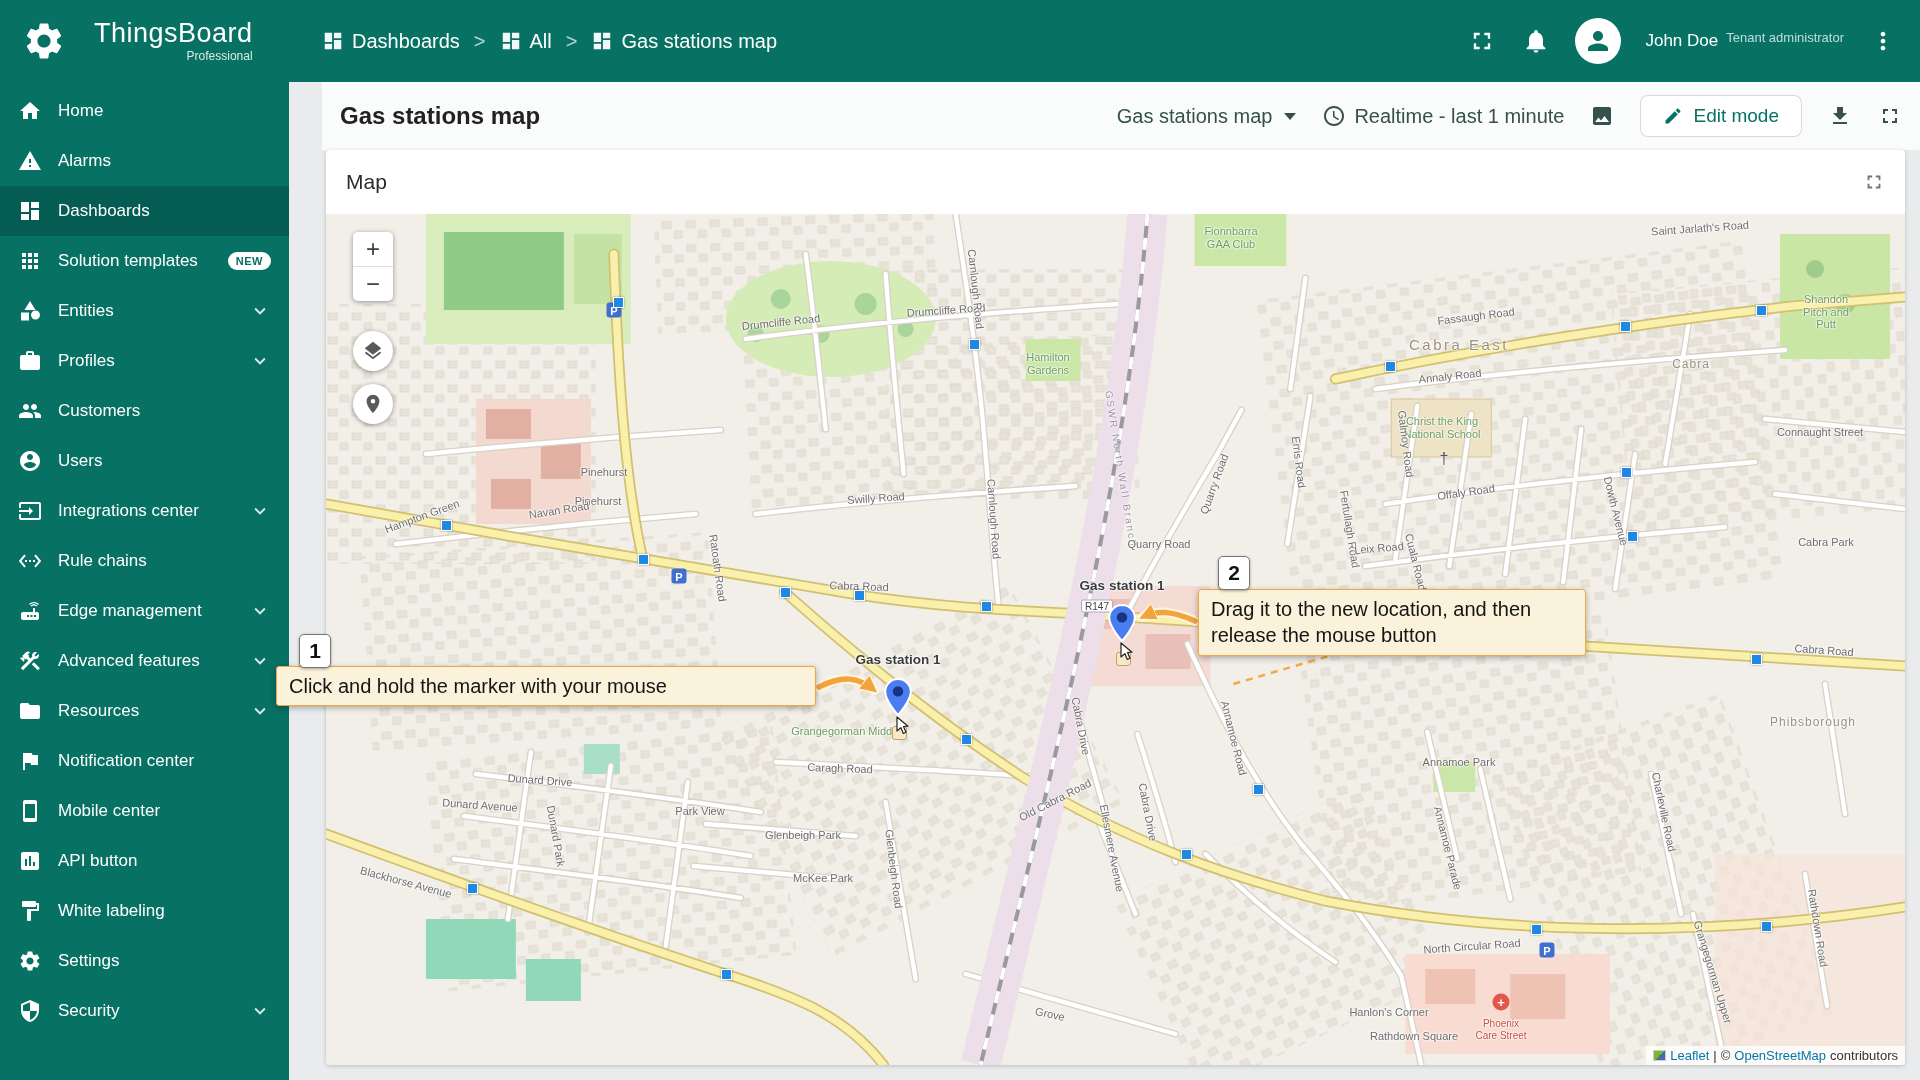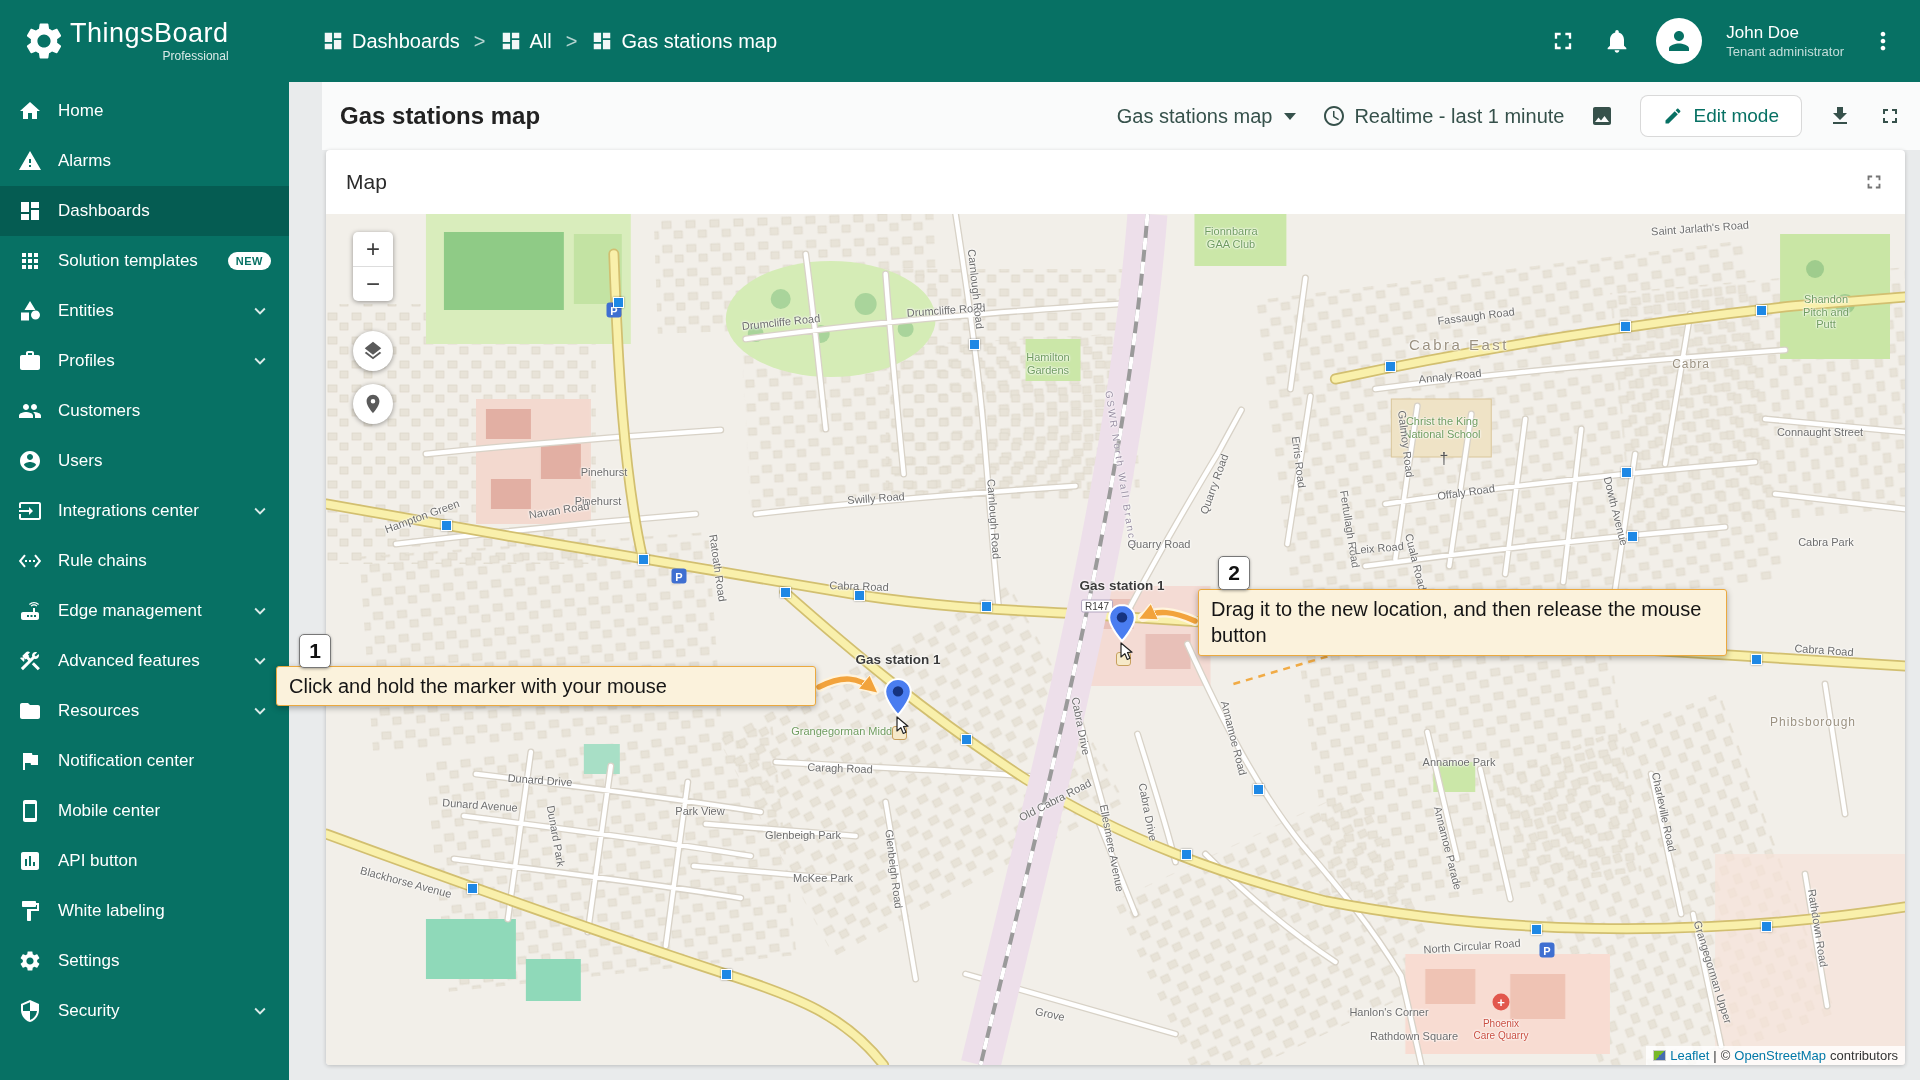--- a/index.html
+++ b/index.html
@@ -11,35 +11,35 @@
   :root{
     --primary:#077164;
     --primary-darker:#04584e;
     --accent:#F2A33C;
   }
   
   .topbar{
     position:absolute;top:0;left:0;right:0;height:82px;background:var(--primary);
     display:flex;align-items:center;padding:0 22px;box-sizing:border-box;z-index:30;color:#fff;
   }
-  .logo{display:flex;align-items:center;gap:4px;width:300px;flex:none;}
+  .logo{display:flex;align-items:center;gap:28px;width:300px;flex:none;}
   .logo svg{width:44px;height:44px;fill:#fff;}
   .logo-text{display:flex;flex-direction:column;line-height:1;}
   .logo-title{font-size:27px;font-weight:500;letter-spacing:.5px;}
   .logo-sub{font-size:12px;opacity:.85;text-align:right;margin-top:3px;}
   .breadcrumb{display:flex;align-items:center;gap:14px;font-size:20px;}
   .bc-item{display:flex;align-items:center;gap:8px;cursor:pointer;}
   .bc-item svg{width:22px;height:22px;fill:#fff;opacity:.95;}
   .bc-sep{color:rgba(255,255,255,.7);font-size:20px;}
   .topbar-right{margin-left:auto;display:flex;align-items:center;gap:24px;}
   .tb-iconbtn{width:30px;height:30px;display:flex;align-items:center;justify-content:center;cursor:pointer;}
   .tb-iconbtn svg{width:28px;height:28px;fill:#fff;}
   .avatar{width:46px;height:46px;border-radius:50%;background:#fff;display:flex;align-items:center;justify-content:center;cursor:pointer;}
   .avatar svg{width:30px;height:30px;fill:var(--primary);}
-  .user-block{display:flex;flex-direction:column;line-height:1.25;cursor:pointer;}
+  .user-block{display:flex;flex-direction:row;line-height:1.25;cursor:pointer;gap:8px;}
   .user-name{font-size:17px;}
   .user-role{font-size:13px;color:rgba(255,255,255,.75);}
   
   .sidebar{position:absolute;top:82px;left:0;bottom:0;width:289px;background:var(--primary);z-index:10;padding-top:4px;box-sizing:border-box;}
   .nav-item{height:50px;display:flex;align-items:center;padding:0 18px;color:#fff;cursor:pointer;box-sizing:border-box;}
   .nav-item.active{background:rgba(0,0,0,0.18);}
   .nav-item svg.nav-ic{width:24px;height:24px;fill:#fff;flex:none;margin-right:16px;}
   .nav-label{font-size:17px;font-weight:500;white-space:nowrap;}
   .nav-spacer{flex:1;}
   .nav-badge{background:#fff;color:var(--primary);font-size:11px;font-weight:700;letter-spacing:.5px;border-radius:10px;padding:3px 8px;}
@@ -494,21 +494,21 @@
           <div class="mlabel" style="left: 497px; top: 664px; transform: translate(-50%, -50%) rotate(0deg);">McKee Park</div>
           <div class="mlabel" style="left: 374px; top: 597px; transform: translate(-50%, -50%) rotate(0deg);">Park View</div>
           <div class="mlabel" style="left: 214px; top: 566px; transform: translate(-50%, -50%) rotate(4deg);">Dunard Drive</div>
           <div class="mlabel" style="left: 230px; top: 622px; transform: translate(-50%, -50%) rotate(80deg);">Dunard Park</div>
           <div class="mlabel" style="left: 154px; top: 591px; transform: translate(-50%, -50%) rotate(4deg);">Dunard Avenue</div>
           <div class="mlabel" style="left: 80px; top: 668px; transform: translate(-50%, -50%) rotate(15deg);">Blackhorse Avenue</div>
           <div class="mlabel" style="left: 786px; top: 634px; transform: translate(-50%, -50%) rotate(79deg);">Ellesmere Avenue</div>
           <div class="mlabel" style="left: 724px; top: 800px; transform: translate(-50%, -50%) rotate(12deg);">Grove</div>
           <div class="mlabel" style="left: 1063px; top: 798px; transform: translate(-50%, -50%) rotate(0deg);">Hanlon's Corner</div>
           <div class="mlabel" style="left: 1088px; top: 822px; transform: translate(-50%, -50%) rotate(0deg);">Rathdown Square</div>
-          <div class="mlabel red wrap" style="left: 1175px; top: 815px; width: 56px; transform: translate(-50%, -50%) rotate(0deg);">Phoenix Care Quarry</div>
+          <div class="mlabel red wrap" style="left: 1175px; top: 815px; width: 56px; transform: translate(-50%, -50%) rotate(0deg);">Phoenix Care Street</div>
           <div class="mlabel" style="left: 1146px; top: 732px; transform: translate(-50%, -50%) rotate(-4deg);">North Circular Road</div>
           <div class="mlabel area2" style="left: 1487px; top: 508px; transform: translate(-50%, -50%) rotate(0deg);">Phibsborough</div>
           <div class="mlabel" style="left: 1338px; top: 598px; transform: translate(-50%, -50%) rotate(78deg);">Charleville Road</div>
           <div class="mlabel" style="left: 1492px; top: 714px; transform: translate(-50%, -50%) rotate(81deg);">Rathdown Road</div>
           <div class="mlabel" style="left: 1387px; top: 758px; transform: translate(-50%, -50%) rotate(73deg);">Grangegorman Upper</div>
           <div class="mlabel area2" style="left: 1365px; top: 150px; transform: translate(-50%, -50%) rotate(0deg);">Cabra</div>
         </div>
       <div id="map-pois">
           <div class="poi poi-p" style="left: 353px; top: 362px;">P</div>
           <div class="poi poi-p" style="left: 288px; top: 96px;">P</div>
@@ -601,15 +601,15 @@
     </marker>
   </defs>
   <path d="M 819,687 C 843,675 858,677 874,690" stroke="#FFF4DD" stroke-width="10" fill="none" stroke-linecap="round"></path>
   <path d="M 819,687 C 843,675 858,677 874,690" stroke="#F2A33C" stroke-width="5.5" fill="none" stroke-linecap="round" marker-end="url(#arrHead)"></path>
   <path d="M 1195,621 C 1173,611 1158,610 1143,617" stroke="#FFF4DD" stroke-width="10" fill="none" stroke-linecap="round"></path>
   <path d="M 1195,621 C 1173,611 1158,610 1143,617" stroke="#F2A33C" stroke-width="5.5" fill="none" stroke-linecap="round" marker-end="url(#arrHead)"></path>
 </svg>
 <div id="callouts">
     <div class="callout" style="left: 276px; top: 666px; width: 540px;">Click and hold the marker with your mouse</div>
     <div class="badge-num" style="left: 299px; top: 634px; position: absolute; z-index: 46;">1</div>
-    <div class="callout" style="left: 1198px; top: 589px; width: 529px;">Drag it to the new location, and then release the mouse button</div>
+    <div class="callout" style="left: 1198px; top: 589px; width: 388px;">Drag it to the new location, and then release the mouse button</div>
     <div class="badge-num" style="left: 1218px; top: 556px; position: absolute; z-index: 46;">2</div>
   </div>
 
 </body></html>

